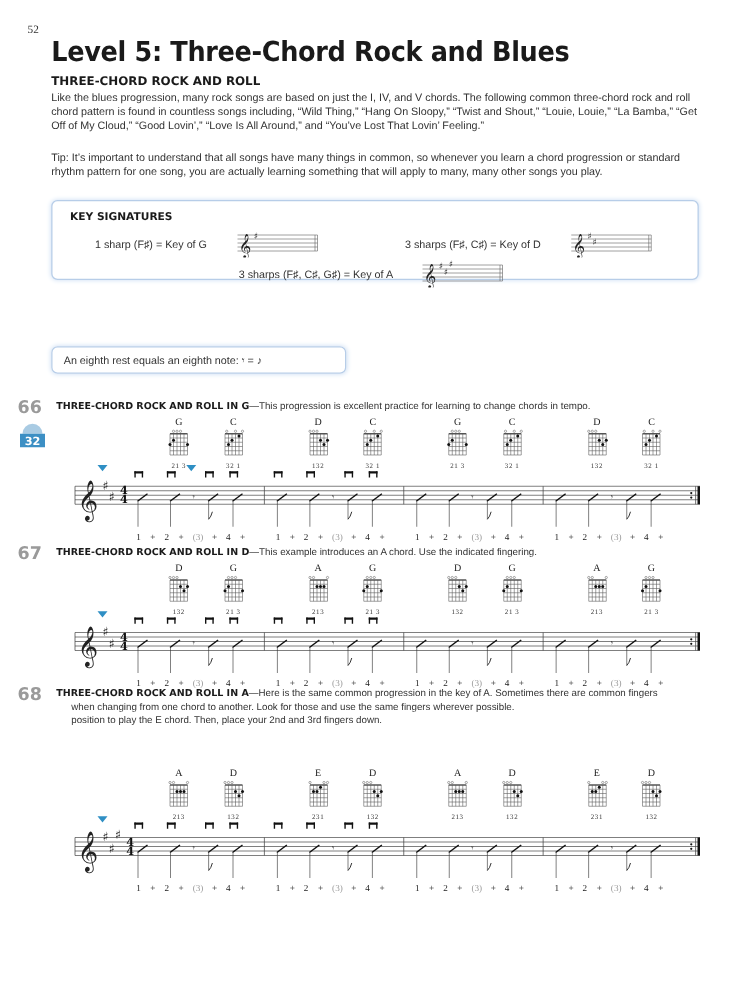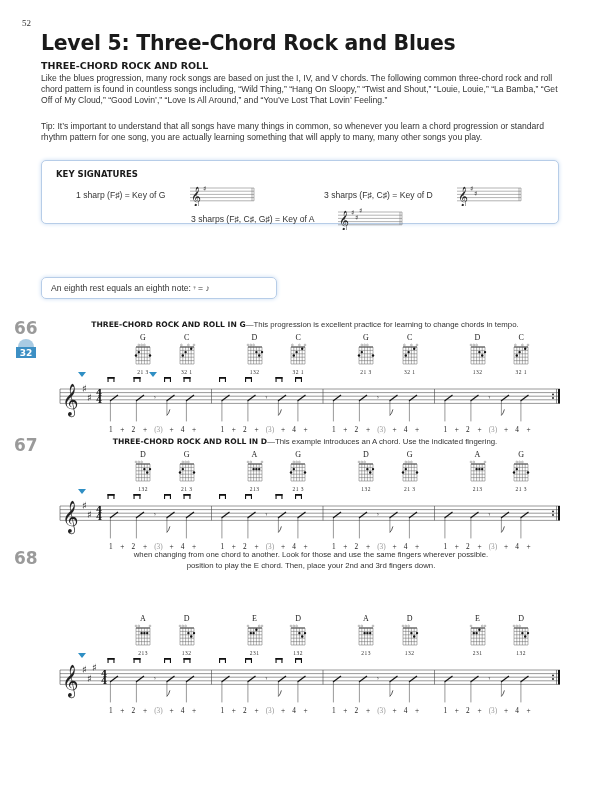--- a/index.html
+++ b/index.html
@@ -18,22 +18,22 @@
   .key-box { position: absolute; left: 41px; top: 160px; width: 518px; height: 64px; border: 1.5px solid #b7cde8; border-radius: 5px; box-shadow: 0 0 4px #c9dcf2; background: #fff; }
   .key-title { position: absolute; left: 14px; top: 8px; font-size: 8.5px; font-weight: 700; color: #1a1a1a; font-family: "DejaVu Sans", sans-serif; }
   .key-item { position: absolute; display: flex; align-items: center; gap: 22px; font-size: 8.6px; color: #333; }
   .key-item-g { left: 34px; top: 23px; }
   .key-item-d { left: 282px; top: 23px; }
   .key-item-a { left: 149px; top: 47px; }
   .mini-staff { width: 68px; height: 22px; }
 
   .rest-box { position: absolute; left: 41px; top: 277px; width: 236px; height: 22px; border: 1.5px solid #b7cde8; border-radius: 5px; box-shadow: 0 0 4px #c9dcf2; font-size: 8.6px; color: #333; padding: 5px 9px; }
 
-  .ex-num { position: absolute; left: 14px; font-size: 17px; font-weight: 700; color: #9a9a9a; font-family: "DejaVu Sans", sans-serif; }
-  .ex-title { position: absolute; left: 45px; font-size: 7.8px; color: #333; width: 520px; line-height: 10.5px; text-align: center; }
+  .ex-num { position: absolute; left: 14px; font-size: 14px; font-weight: 700; color: #9a9a9a; font-family: "DejaVu Sans", sans-serif; }
+  .ex-title { position: absolute; left: 45px; font-size: 7.8px; color: #333; width: 520px; line-height: 10.5px; }
   .ex-title b { color: #1a1a1a; font-family: "DejaVu Sans", sans-serif; font-size: 7.6px; }
   .ex-title .indent { padding-left: 12px; }
   .ex-title .bullet { padding-left: 2px; }
 
   .cd-icon { position: absolute; left: 16px; top: 338px; width: 20px; height: 20px; }
 
   .chord { position: absolute; width: 24px; text-align: center; }
   .chord-name { font-size: 8px; font-family: "Liberation Serif", serif; color: #222; height: 9px; line-height: 9px; }
   .chord-grid { width: 18px; height: 22px; margin: 1px auto 0; }
   .chord-finger { font-size: 5.5px; font-family: "Liberation Serif", serif; color: #333; height: 6px; line-height: 6px; letter-spacing: 0.5px; }
@@ -767,20 +767,21 @@
     <span class="count" style="left: 426.1px; top: 92.4px;">2</span>
     <span class="count" style="left: 437.4px; top: 92.4px;">+</span>
     <span class="count paren" style="left: 448.7px; top: 92.4px;">(3)</span>
     <span class="count" style="left: 464px; top: 92.4px;">+</span>
     <span class="count" style="left: 475.3px; top: 92.4px;">4</span>
     <span class="count" style="left: 486.6px; top: 92.4px;">+</span>
   </div>
 
 <div class="ex-num" style="top:548px;">68</div>
 <div class="ex-title" style="top:550px;">
+  <div><b>THREE-CHORD ROCK AND ROLL IN A</b><span>—Here is the same common progression in the key of A. Sometimes there are common fingers</span></div>
   <div class="indent">when changing from one chord to another. Look for those and use the same fingers wherever possible.</div>
   <div class="indent">position to play the E chord. Then, place your 2nd and 3rd fingers down.</div>
 </div>
 <div class="staff-wrap" style="top:614px;">
     <div class="chord" style="left: 91px; top: 0px;"><div class="chord-name">A</div><svg viewBox="0 0 18 22" class="chord-grid">
         <line x1="2" x2="2" y1="4" y2="21" stroke="#555" stroke-width="0.45"></line>
         <line x1="4.8" x2="4.8" y1="4" y2="21" stroke="#555" stroke-width="0.45"></line>
         <line x1="7.6" x2="7.6" y1="4" y2="21" stroke="#555" stroke-width="0.45"></line>
         <line x1="10.4" x2="10.4" y1="4" y2="21" stroke="#555" stroke-width="0.45"></line>
         <line x1="13.2" x2="13.2" y1="4" y2="21" stroke="#555" stroke-width="0.45"></line>

